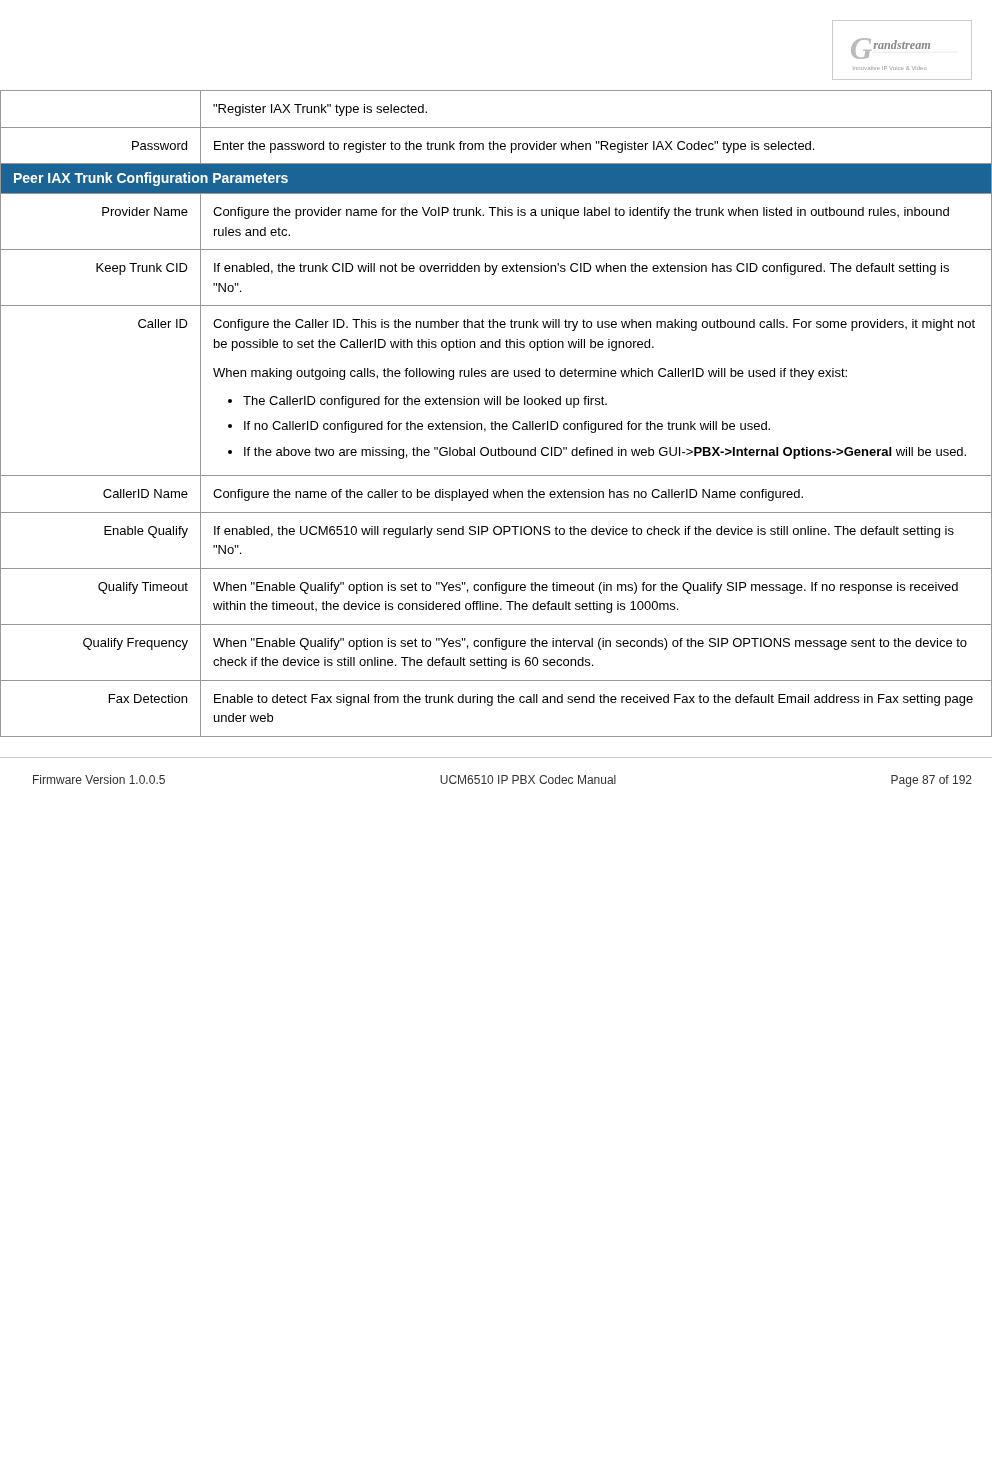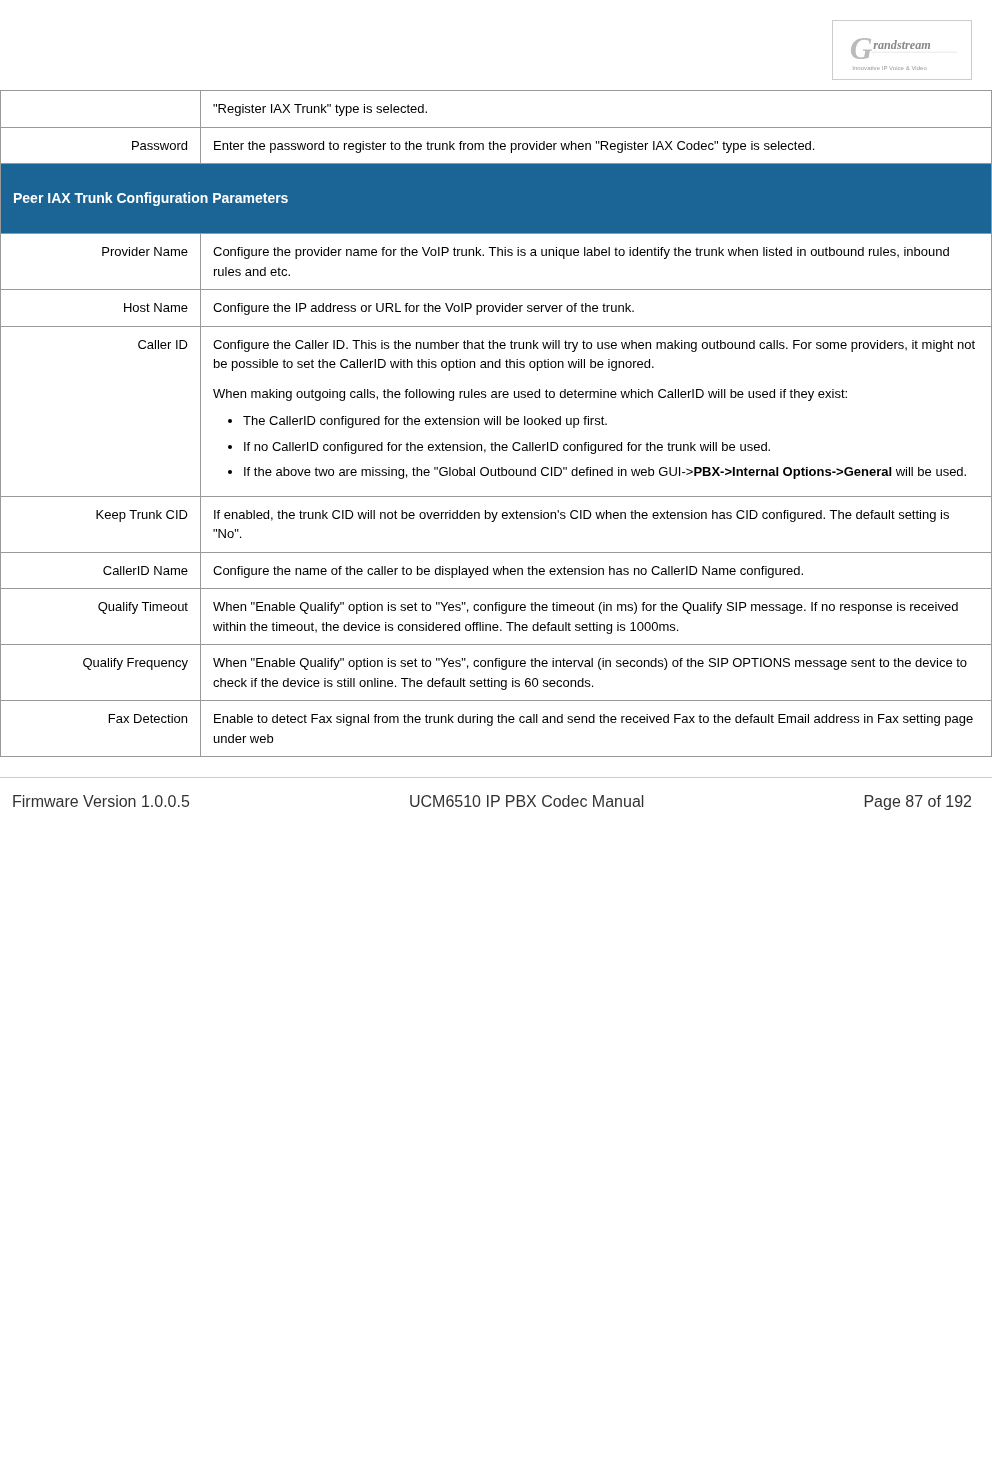--- a/index.html
+++ b/index.html
@@ -45,21 +45,21 @@
       border: 1px solid #999;
       padding: 8px 12px;
       vertical-align: top;
       line-height: 1.5;
     }
     table.main-table tr.section-header td {
       background-color: #1a6496;
       color: #fff;
       font-weight: bold;
       font-size: 14px;
-      padding: 24px 12px;
+      padding: 4px 12px;
     }
     .label-cell {
       width: 200px;
       font-weight: normal;
       vertical-align: top;
       text-align: right;
     }
     .content-cell {
       vertical-align: top;
     }
@@ -71,22 +71,22 @@
     .bullet-list li {
       margin-bottom: 6px;
       line-height: 1.5;
     }
     strong, b {
       font-weight: bold;
     }
     .footer {
       display: flex;
       justify-content: space-between;
-      padding: 15px 20px 5px 12px;
-      font-size: 16px;
+      padding: 15px 20px 5px 32px;
+      font-size: 12px;
       color: #333;
       border-top: 1px solid #ccc;
       margin-top: 20px;
     }
     .logo-svg {
       width: 130px;
       height: 55px;
     }
   </style>
 </head>
@@ -119,42 +119,42 @@
           <td class="content-cell">Enter the password to register to the trunk from the provider when "Register IAX Codec" type is selected.</td>
         </tr>
         <tr class="section-header">
           <td colspan="2">Peer IAX Trunk Configuration Parameters</td>
         </tr>
         <tr>
           <td class="label-cell">Provider Name</td>
           <td class="content-cell">Configure the provider name for the VoIP trunk. This is a unique label to identify the trunk when listed in outbound rules, inbound rules and etc.</td>
         </tr>
         <tr>
-          <td class="label-cell">Host Name</td>
-          <td class="content-cell">Configure the IP address or URL for the VoIP provider server of the trunk.</td>
+          <td class="label-cell">Keep Trunk CID</td>
+          <td class="content-cell">If enabled, the trunk CID will not be overridden by extension's CID when the extension has CID configured. The default setting is "No".</td>
         </tr>
         <tr>
           <td class="label-cell">Caller ID</td>
           <td class="content-cell">
             <p style="margin-bottom: 10px;">Configure the Caller ID. This is the number that the trunk will try to use when making outbound calls. For some providers, it might not be possible to set the CallerID with this option and this option will be ignored.</p>
             <p style="margin-bottom: 8px;">When making outgoing calls, the following rules are used to determine which CallerID will be used if they exist:</p>
             <ul class="bullet-list">
               <li>The CallerID configured for the extension will be looked up first.</li>
               <li>If no CallerID configured for the extension, the CallerID configured for the trunk will be used.</li>
               <li>If the above two are missing, the "Global Outbound CID" defined in web GUI-&gt;<strong>PBX-&gt;Internal Options-&gt;General</strong> will be used.</li>
             </ul>
           </td>
         </tr>
         <tr>
-          <td class="label-cell">Keep Trunk CID</td>
-          <td class="content-cell">If enabled, the trunk CID will not be overridden by extension's CID when the extension has CID configured. The default setting is "No".</td>
+          <td class="label-cell">CallerID Name</td>
+          <td class="content-cell">Configure the name of the caller to be displayed when the extension has no CallerID Name configured.</td>
         </tr>
         <tr>
-          <td class="label-cell">CallerID Name</td>
-          <td class="content-cell">Configure the name of the caller to be displayed when the extension has no CallerID Name configured.</td>
+          <td class="label-cell">Enable Qualify</td>
+          <td class="content-cell">If enabled, the UCM6510 will regularly send SIP OPTIONS to the device to check if the device is still online. The default setting is "No".</td>
         </tr>
         <tr>
           <td class="label-cell">Qualify Timeout</td>
           <td class="content-cell">When "Enable Qualify" option is set to "Yes", configure the timeout (in ms) for the Qualify SIP message. If no response is received within the timeout, the device is considered offline. The default setting is 1000ms.</td>
         </tr>
         <tr>
           <td class="label-cell">Qualify Frequency</td>
           <td class="content-cell">When "Enable Qualify" option is set to "Yes", configure the interval (in seconds) of the SIP OPTIONS message sent to the device to check if the device is still online. The default setting is 60 seconds.</td>
         </tr>
         <tr>

